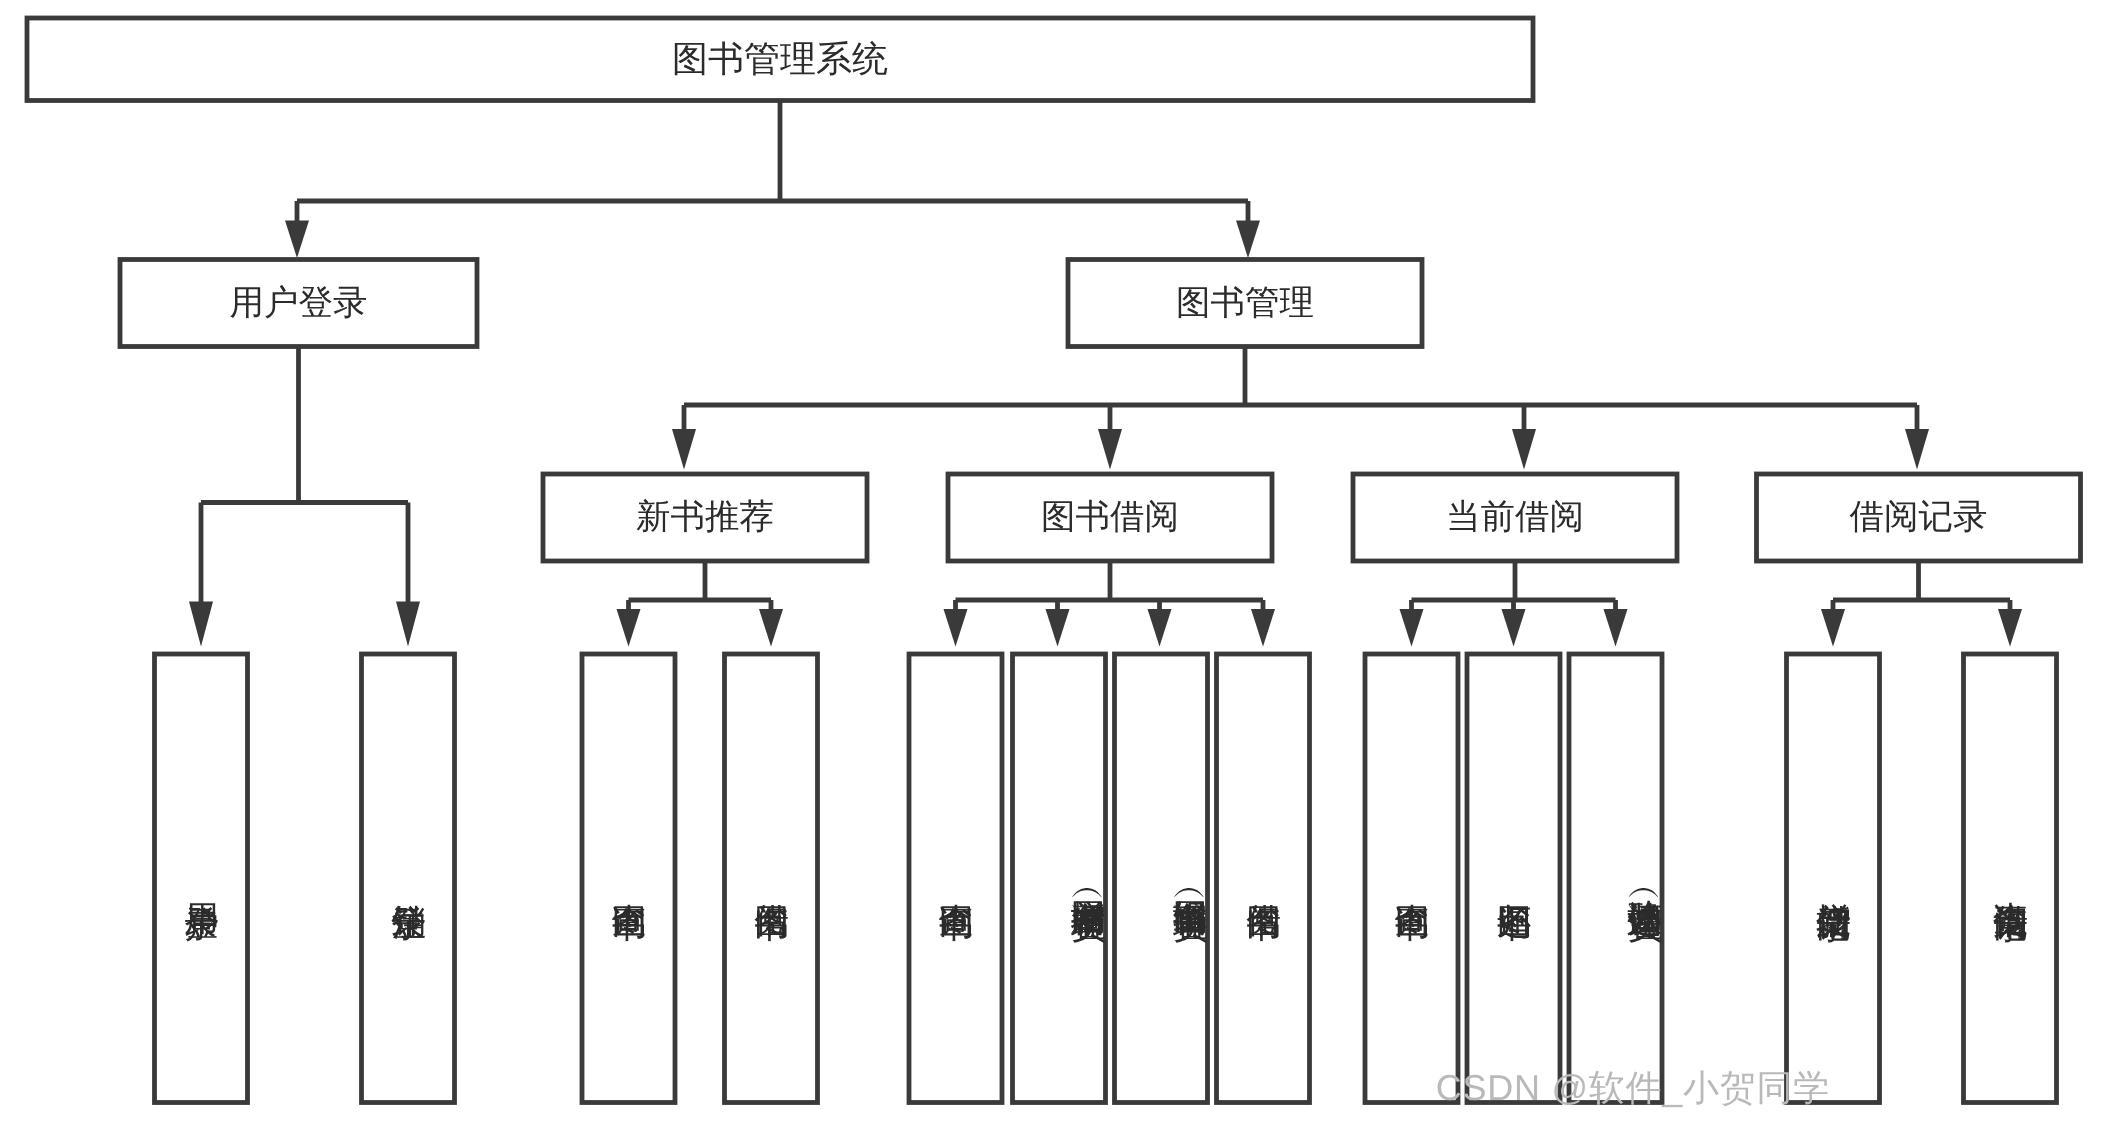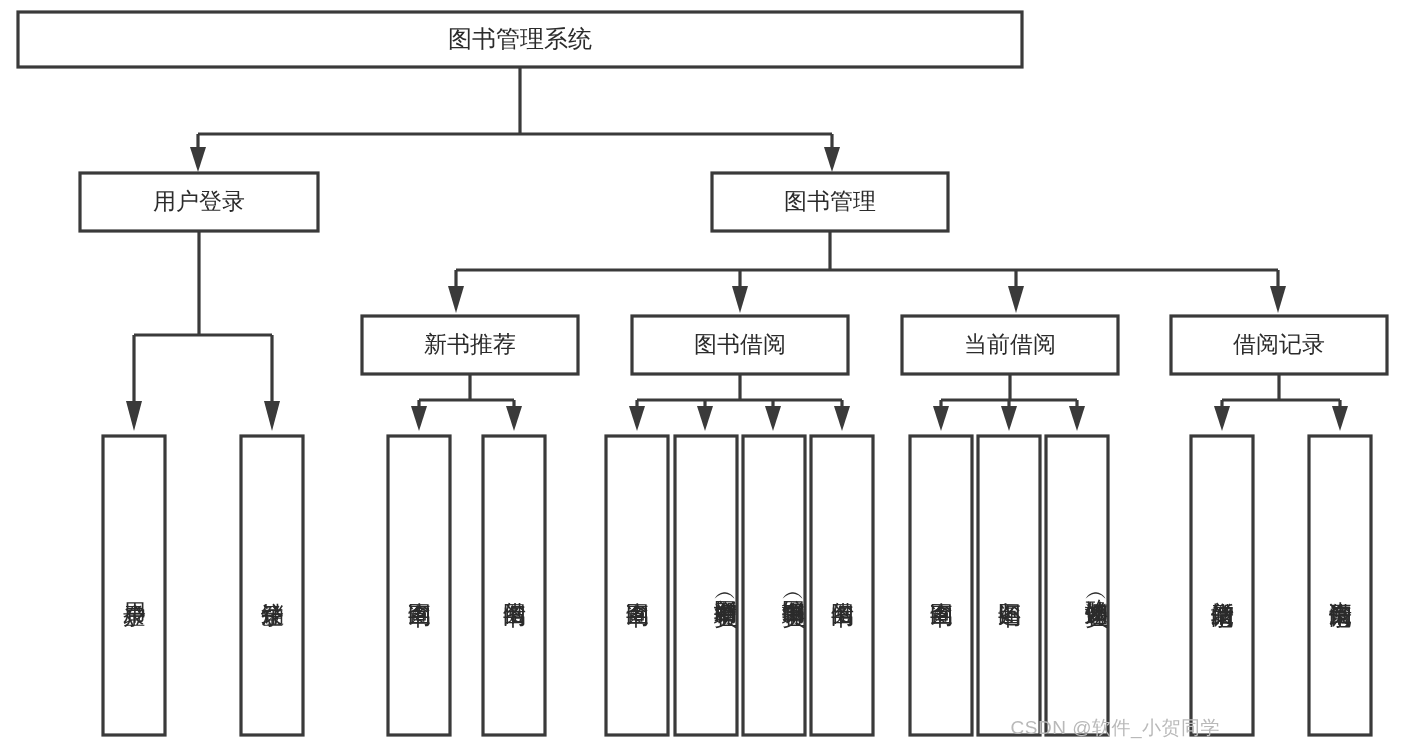--- a/index.html
+++ b/index.html
@@ -69,21 +69,21 @@
   }
   .vlabel.twocol {
     writing-mode: vertical-rl;
     white-space: normal;
   }
   .watermark {
     position: absolute;
     right: 8px;
     bottom: 6px;
     font-family: "Liberation Sans", "DejaVu Sans", sans-serif;
-    font-size: 19px;
+    font-size: 24px;
     color: #b9b9b9;
     letter-spacing: 0.5px;
     white-space: nowrap;
   }
 </style>
 </head>
 <body>
 
 <div id="diagram-root">
 

